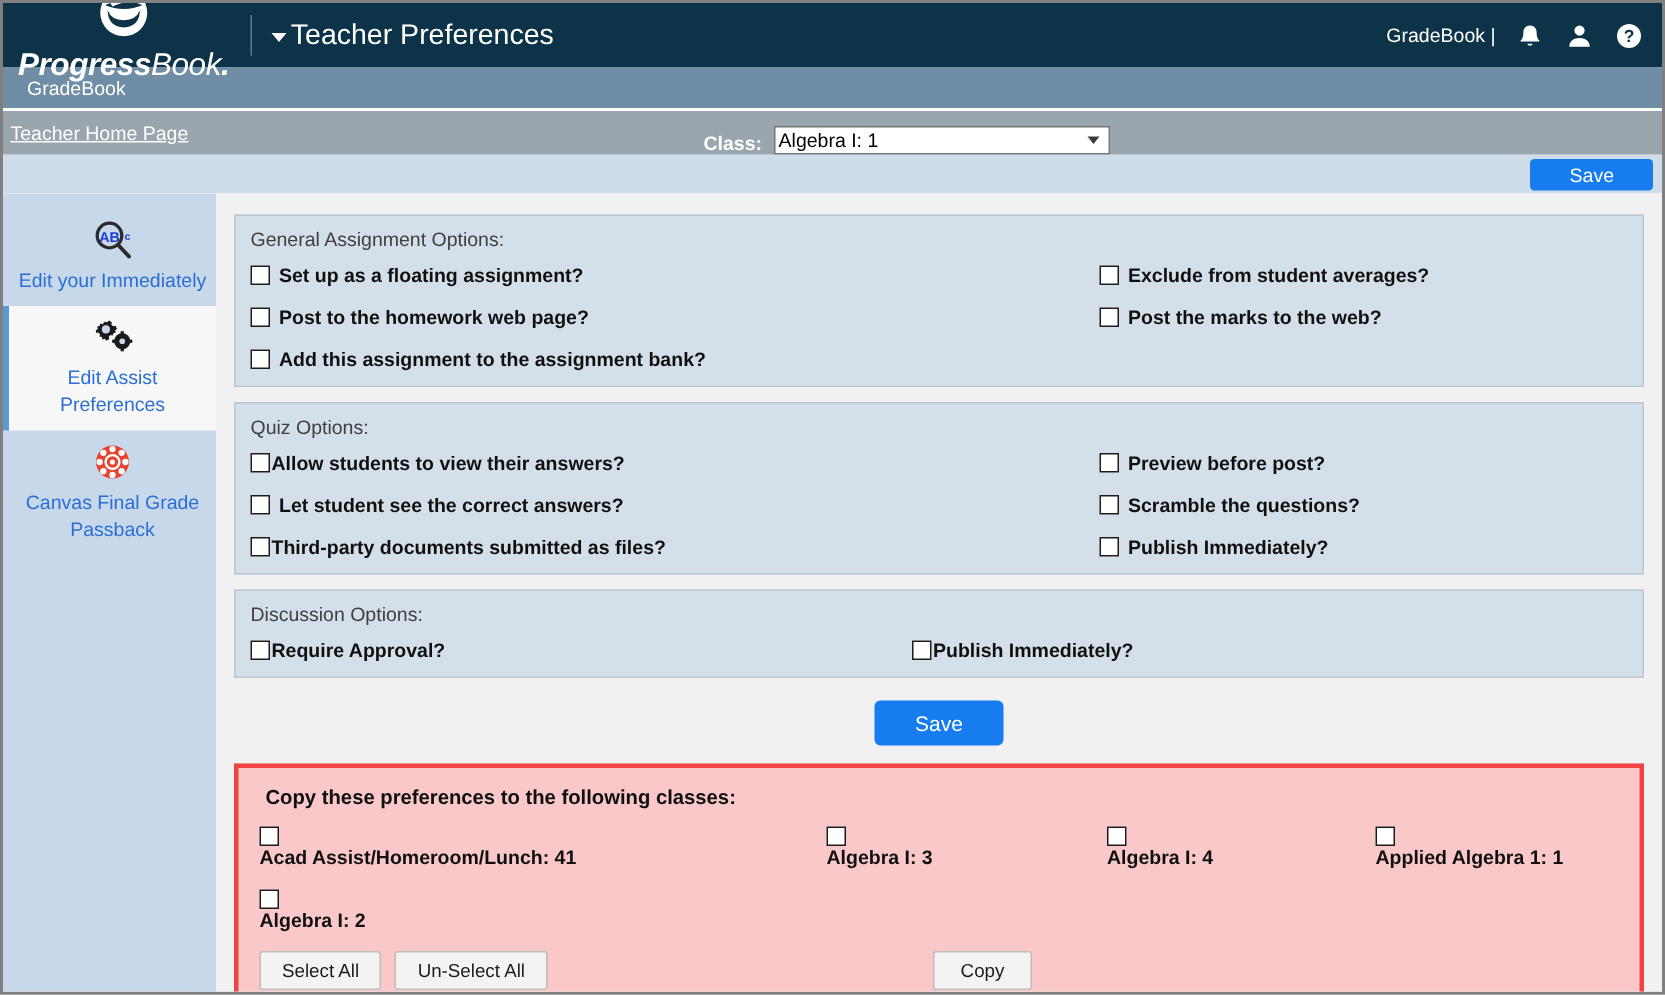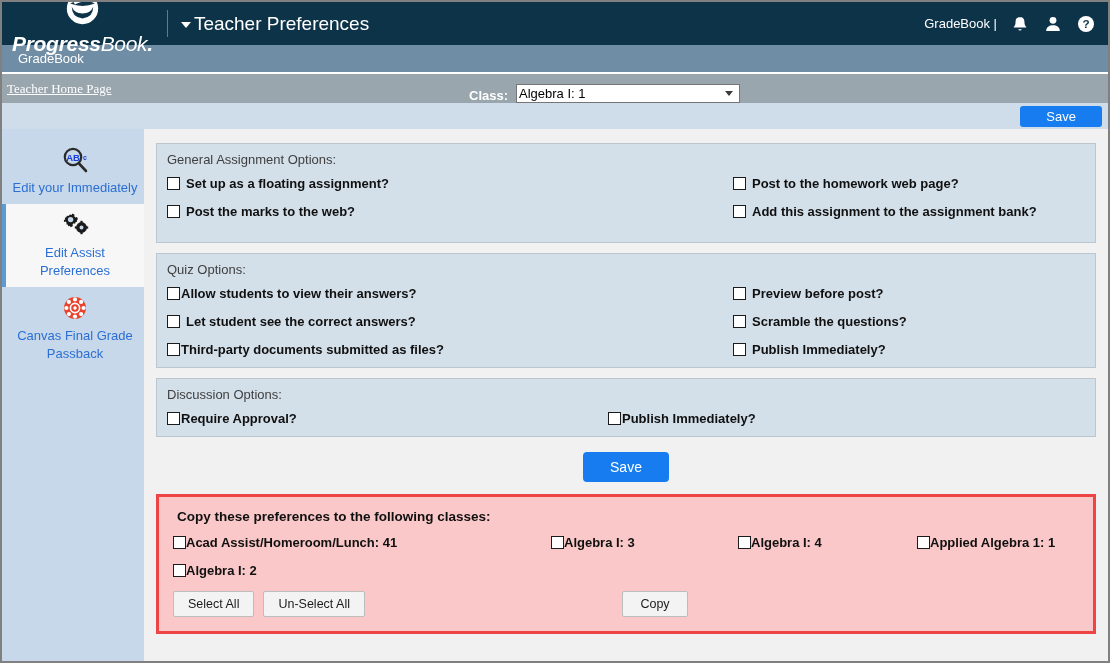--- a/index.html
+++ b/index.html
@@ -107,21 +107,20 @@
     padding-left: 5px;
     box-sizing: border-box;
     position: relative;
   }
   .crumb-link {
     font-size: 13px;
     color: #ffffff;
     text-decoration: underline;
     cursor: pointer;
     white-space: nowrap;
-    font-family: Liberation Serif, serif;
   }
   .class-group {
     position: absolute;
     left: 467px;
     top: 0;
     height: 29px;
     display: flex;
     align-items: flex-end;
     gap: 8px;
   }
@@ -298,20 +297,21 @@
   .copy-grid {
     display: grid;
     grid-template-columns: 378px 187px 179px 1fr;
     row-gap: 13px;
   }
   .copy-opt {
     display: flex;
     align-items: flex-start;
     gap: 0px;
     cursor: pointer;
+    flex-direction: column;
   }
   .copy-label {
     font-size: 13px;
     font-weight: bold;
     color: #101010;
     line-height: 15px;
     white-space: nowrap;
   }
   .copy-actions {
     display: flex;
@@ -454,20 +454,24 @@
 
       <div class="panel">
         <div class="panel-title">General Assignment Options:</div>
         <div class="opt-grid">
           <div class="opt">
             <span class="cbox"></span>
             <span class="opt-label">Set up as a floating assignment?</span>
           </div>
           <div class="opt">
             <span class="cbox"></span>
+            <span class="opt-label">Exclude from student averages?</span>
+          </div>
+          <div class="opt">
+            <span class="cbox"></span>
             <span class="opt-label">Post to the homework web page?</span>
           </div>
           <div class="opt">
             <span class="cbox"></span>
             <span class="opt-label">Post the marks to the web?</span>
           </div>
           <div class="opt">
             <span class="cbox"></span>
             <span class="opt-label">Add this assignment to the assignment bank?</span>
           </div>

